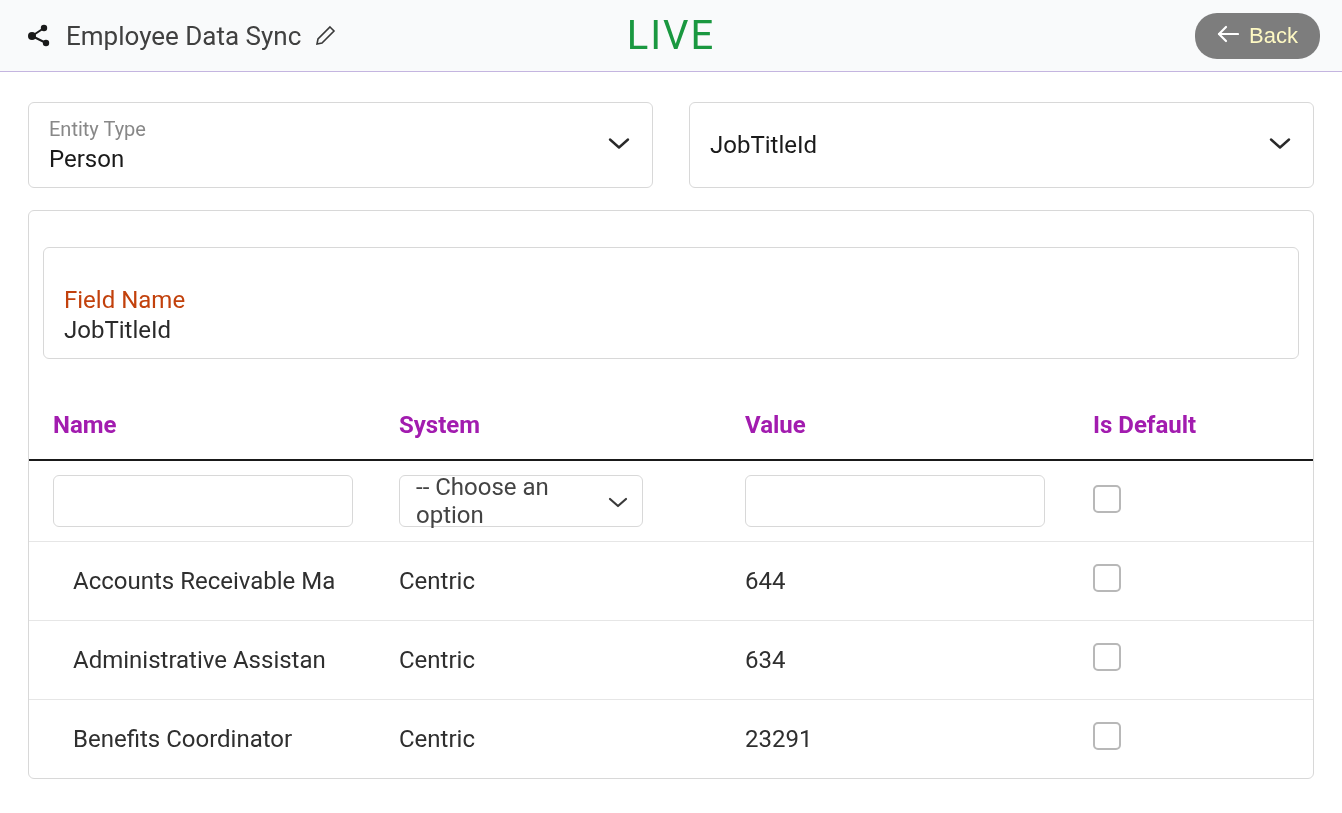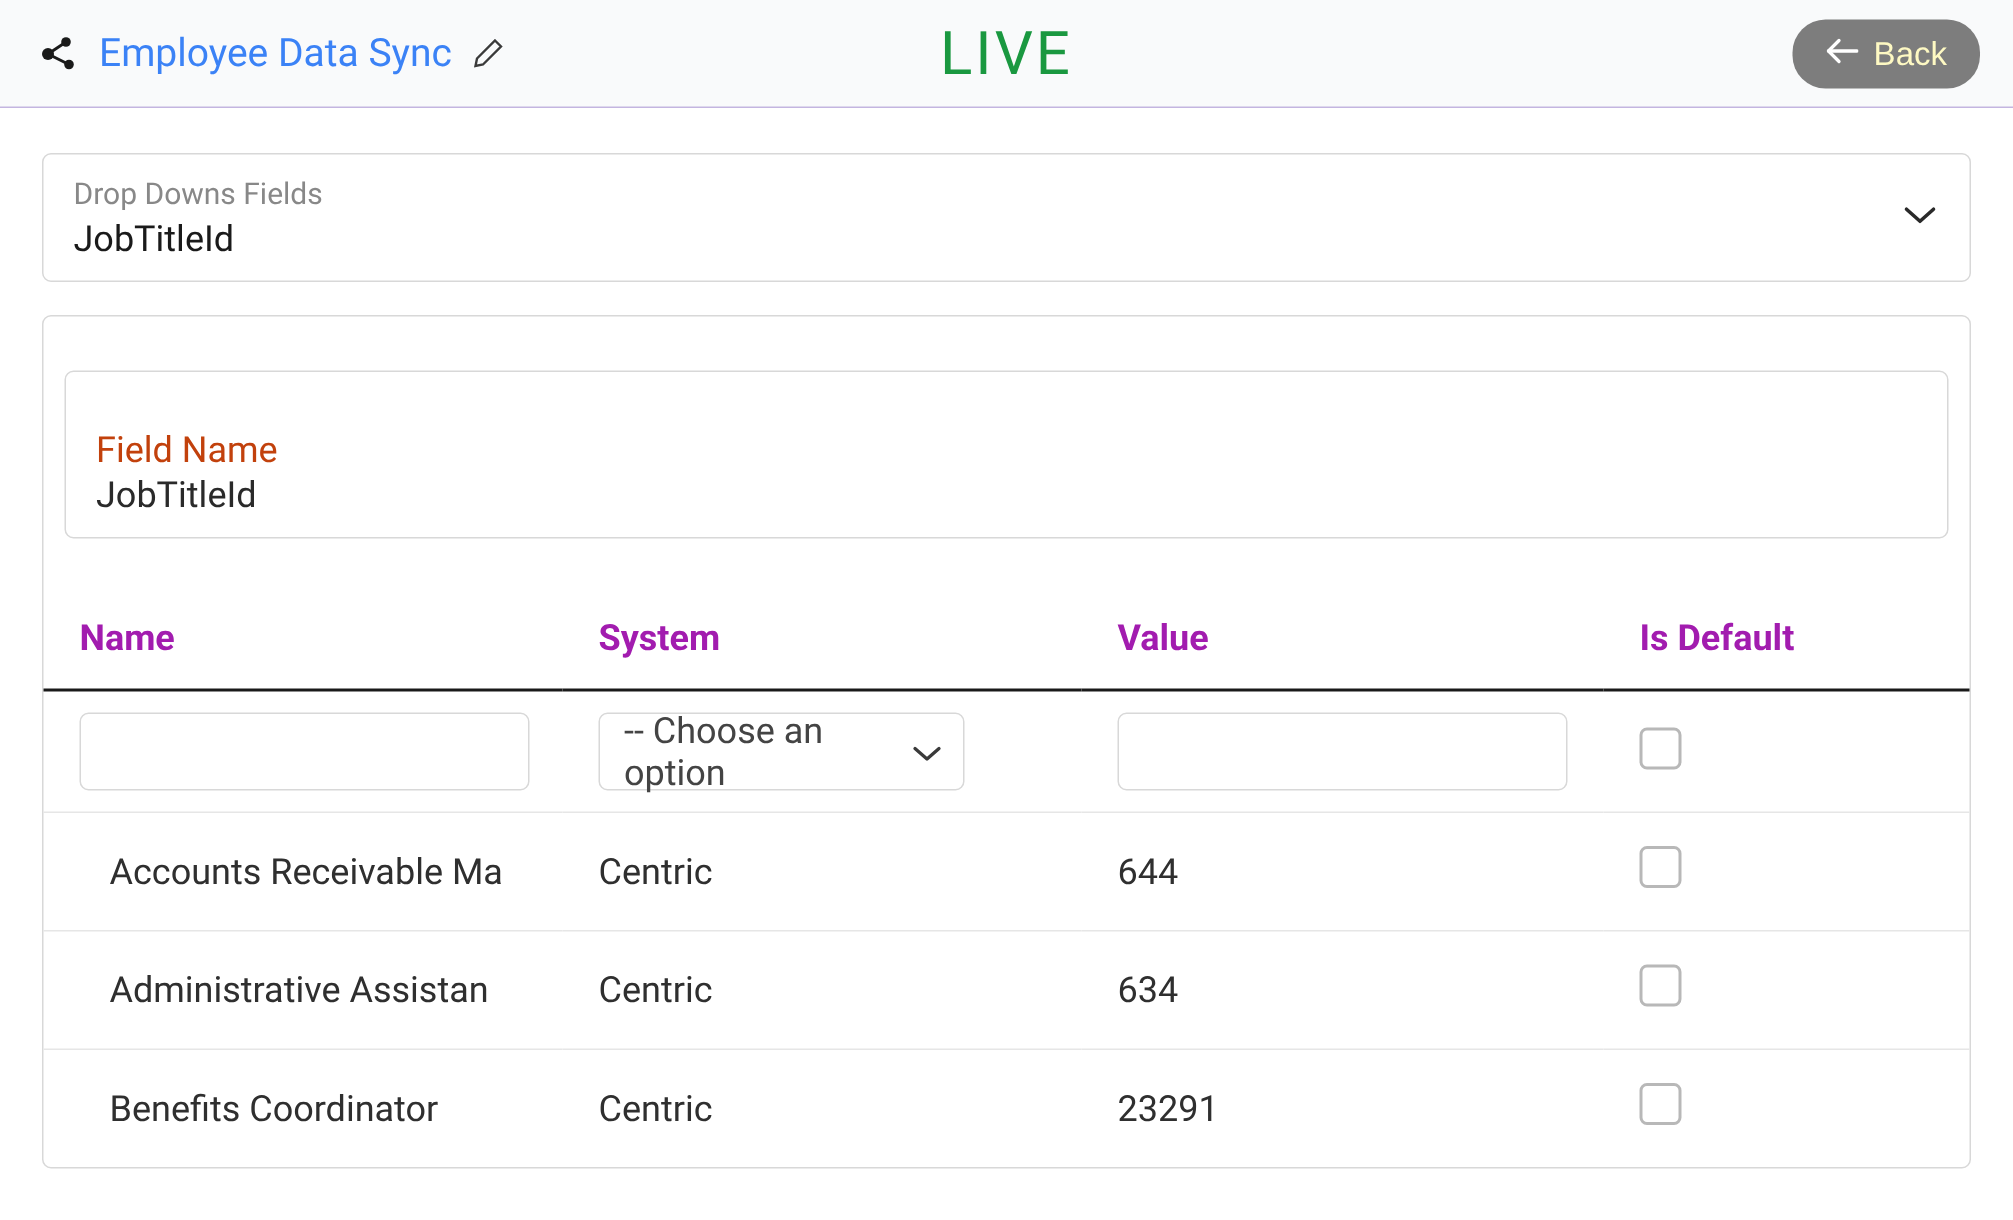--- a/index.html
+++ b/index.html
@@ -20,21 +20,21 @@
       height: 72px;
     }
     .header-left {
       display: flex;
       align-items: center;
       gap: 12px;
     }
     .header-title {
       font-size: 26px;
       font-weight: 400;
-      color: #3b82f6;
+      color: #404040;
     }
     .app-icon {
       display: inline-flex;
       align-items: center;
     }
     .edit-icon {
       display: inline-flex;
       align-items: center;
       cursor: pointer;
     }
@@ -226,21 +226,29 @@
       </svg>
     </span>
     <span>Back</span>
   </button>
 </div>
 
 <div class="content">
 
   <div class="dropdown-row">
     <div class="dropdown">
-      <div class="dropdown-label">Drop Downs Fields</div>
+      <div class="dropdown-label">Entity Type</div>
+      <div class="dropdown-value">Person</div>
+      <span class="dropdown-chevron">
+        <svg width="22" height="14" viewBox="0 0 22 14" fill="none" stroke="#2a2a2a" stroke-width="2.4" stroke-linecap="round" stroke-linejoin="round">
+          <polyline points="2,3 11,11 20,3"></polyline>
+        </svg>
+      </span>
+    </div>
+    <div class="dropdown">
       <div class="dropdown-value">JobTitleId</div>
       <span class="dropdown-chevron">
         <svg width="22" height="14" viewBox="0 0 22 14" fill="none" stroke="#2a2a2a" stroke-width="2.4" stroke-linecap="round" stroke-linejoin="round">
           <polyline points="2,3 11,11 20,3"></polyline>
         </svg>
       </span>
     </div>
   </div>
 
   <div class="panel">

